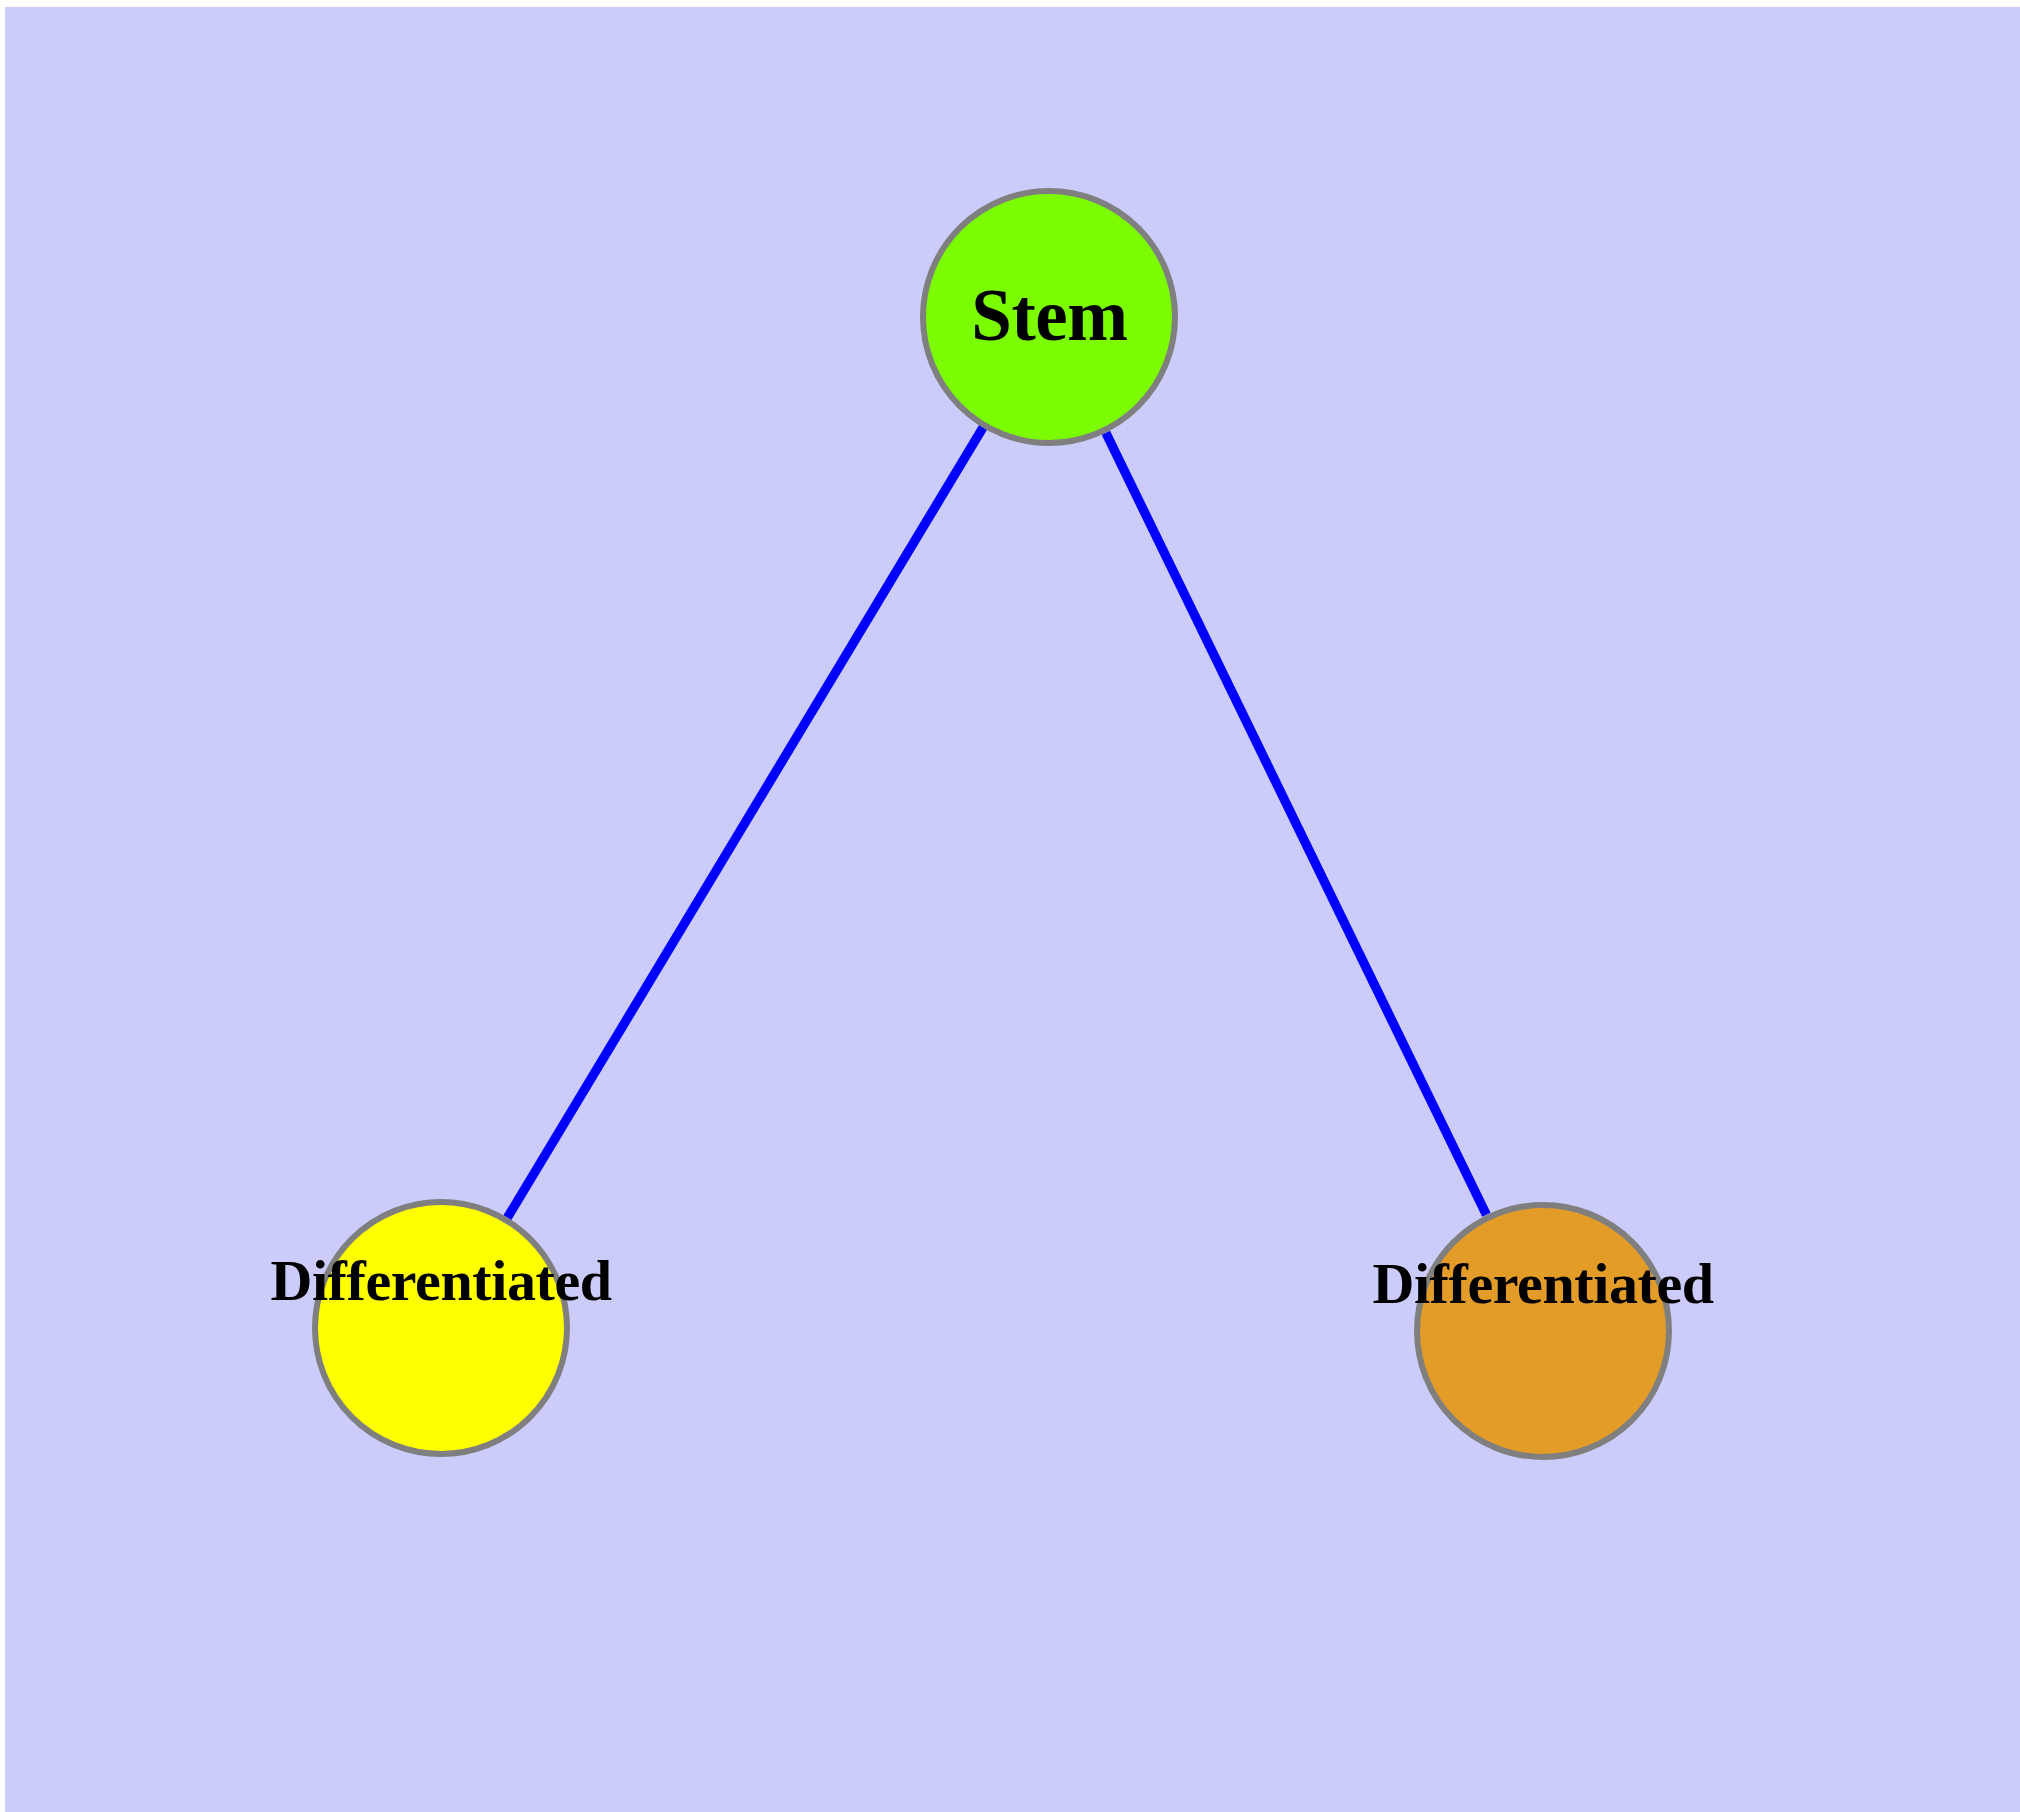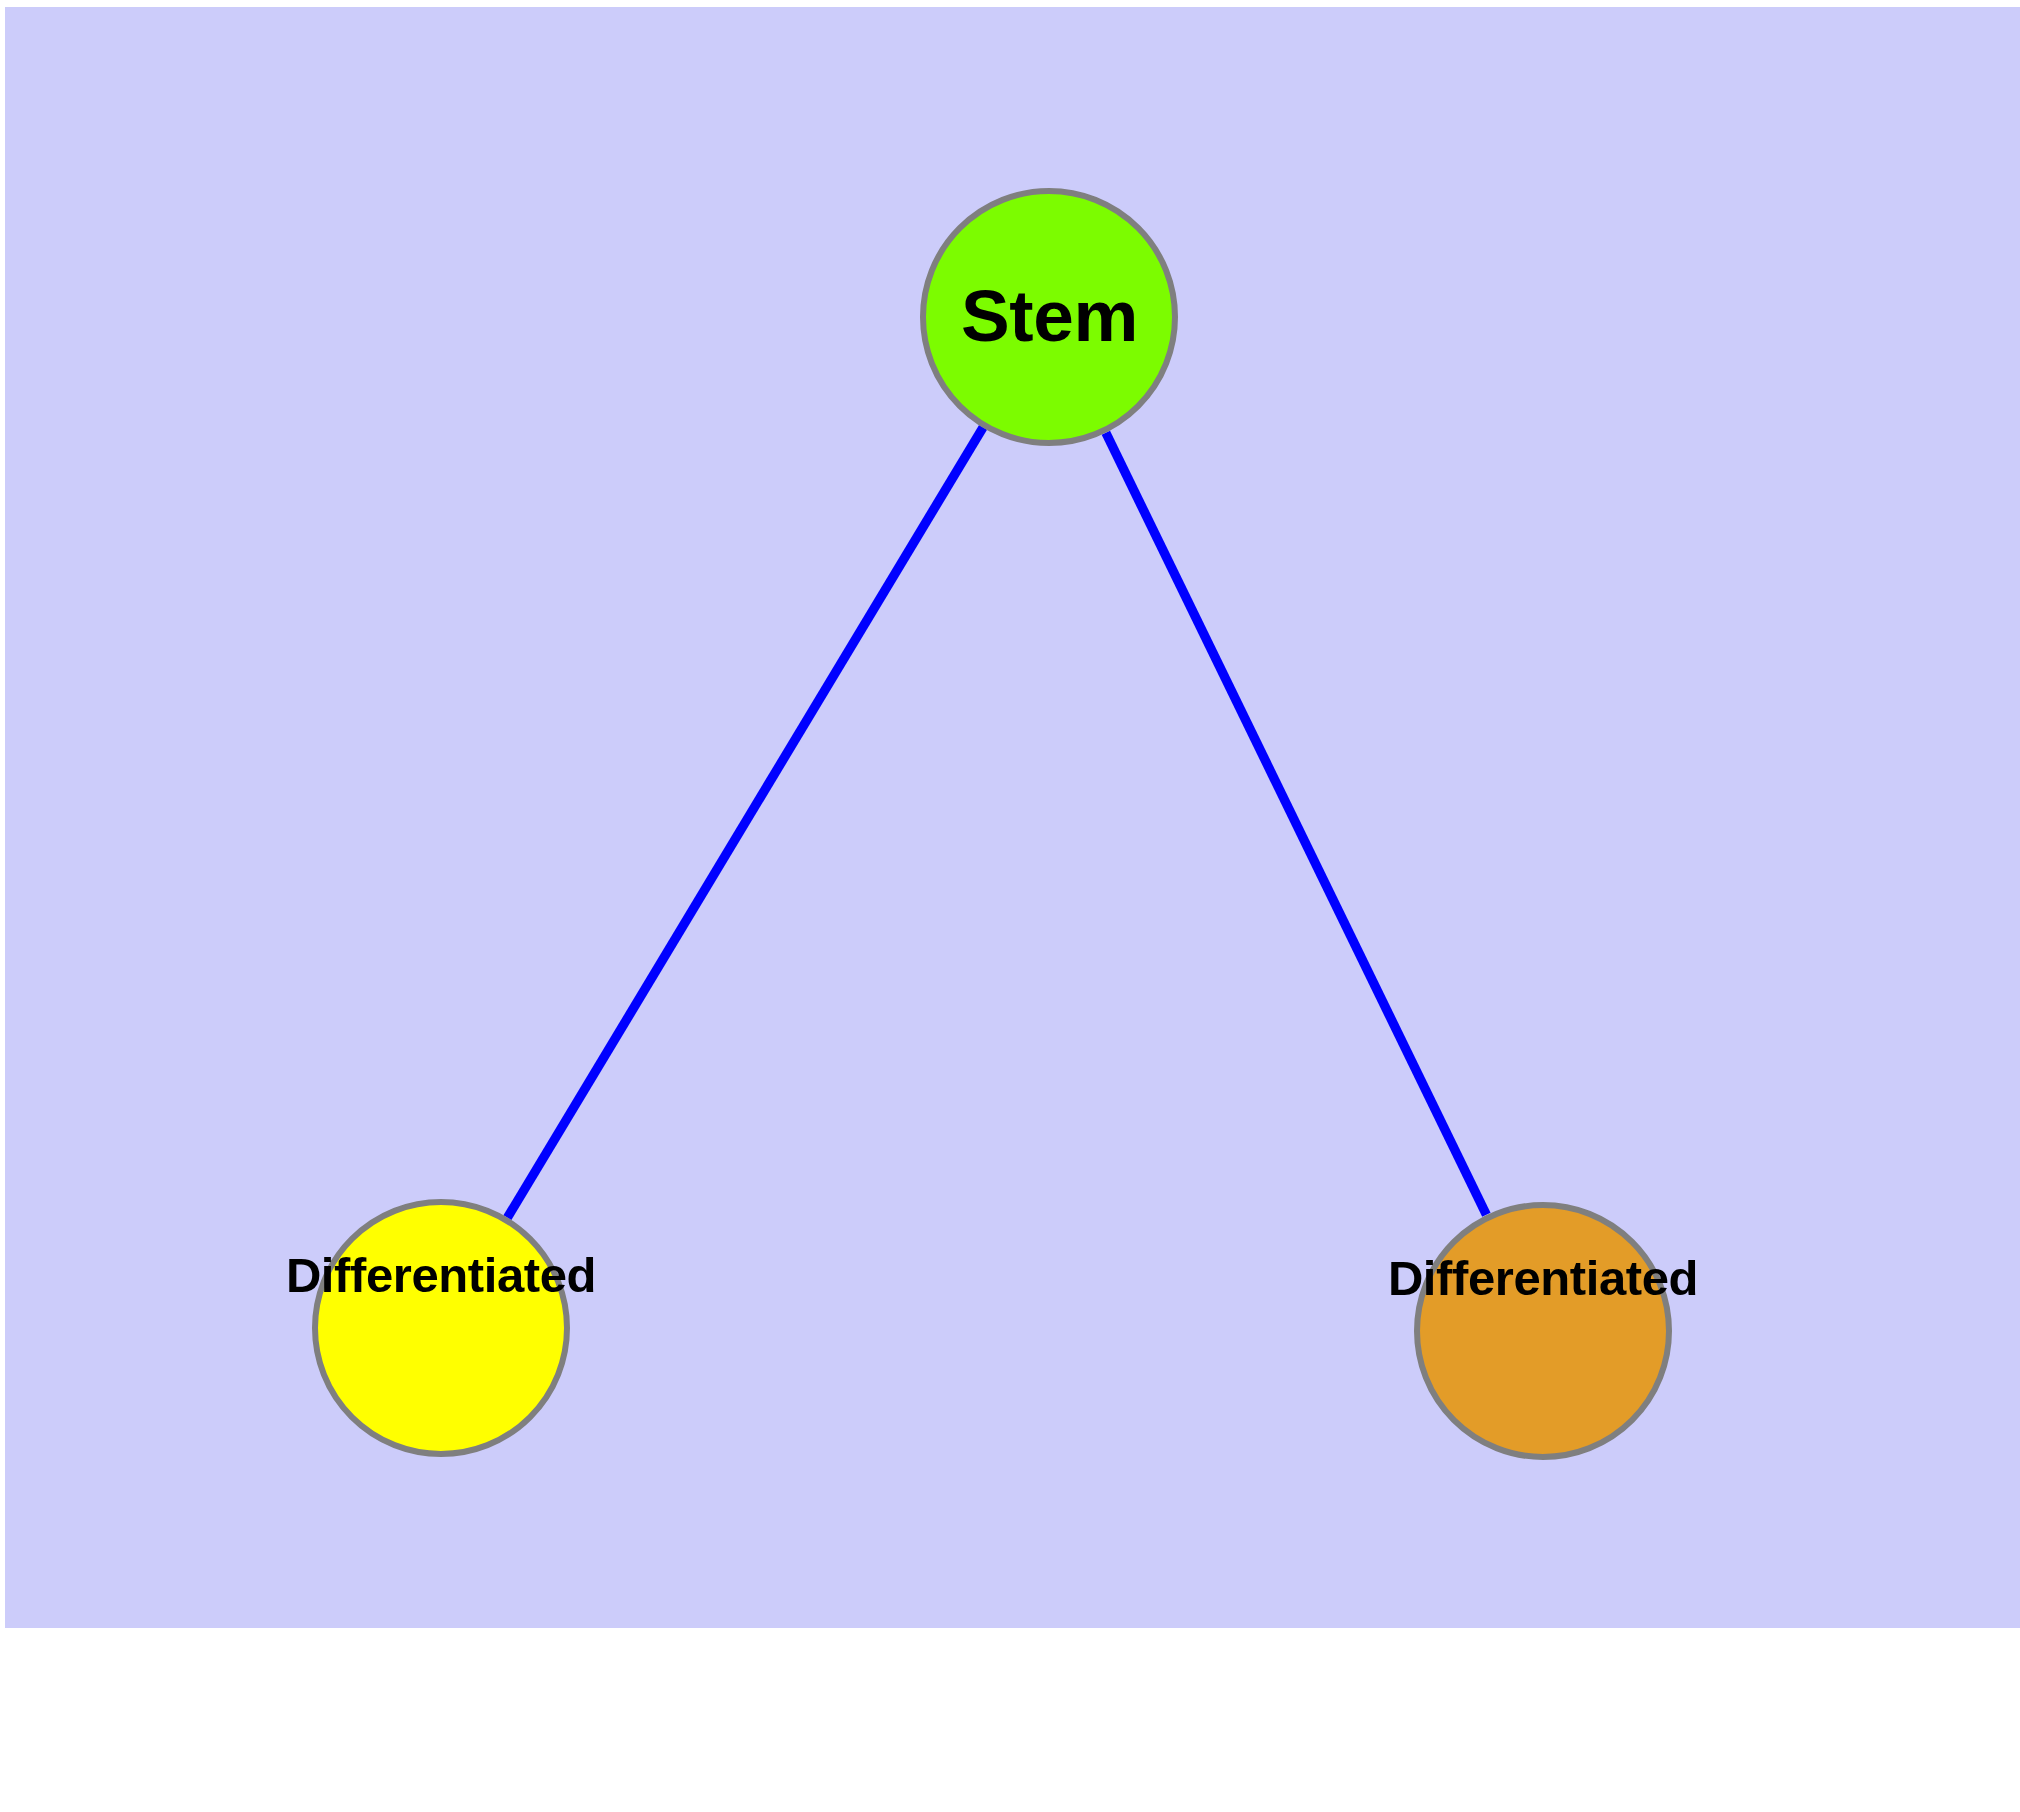--- a/index.html
+++ b/index.html
@@ -4,24 +4,24 @@
 <title>Cell differentiation graph</title>
 <style>
   html, body {
     margin: 0;
     padding: 0;
     background: #ffffff;
   }
   #canvas {
     position: relative;
     width: 2021px;
-    height: 1628px;
+    height: 1812px;
     overflow: hidden;
     background: #ffffff;
-    font-family: Liberation Sans, sans-serif;
+    font-family: Liberation Serif, serif;
   }
   #plot-background {
     position: absolute;
     left: 5.1px;
     top: 6.8px;
     right: 0;
     bottom: 0;
     width: 2015px;
     height: 1805px;
     background: #ccccfa;
@@ -45,21 +45,21 @@
     color: #000000;
     font-weight: bold;
     line-height: 1.06;
     white-space: nowrap;
     letter-spacing: -0.4px;
   }
   .label-root {
     font-size: 73px;
   }
   .label-leaf {
-    font-size: 49px;
+    font-size: 58px;
   }
 </style>
 </head>
 <body>
 
 <div id="canvas">
 
   <div id="plot-background"></div>
 
   <svg id="edge-layer" viewBox="0 0 2384 2138" xmlns="http://www.w3.org/2000/svg">

